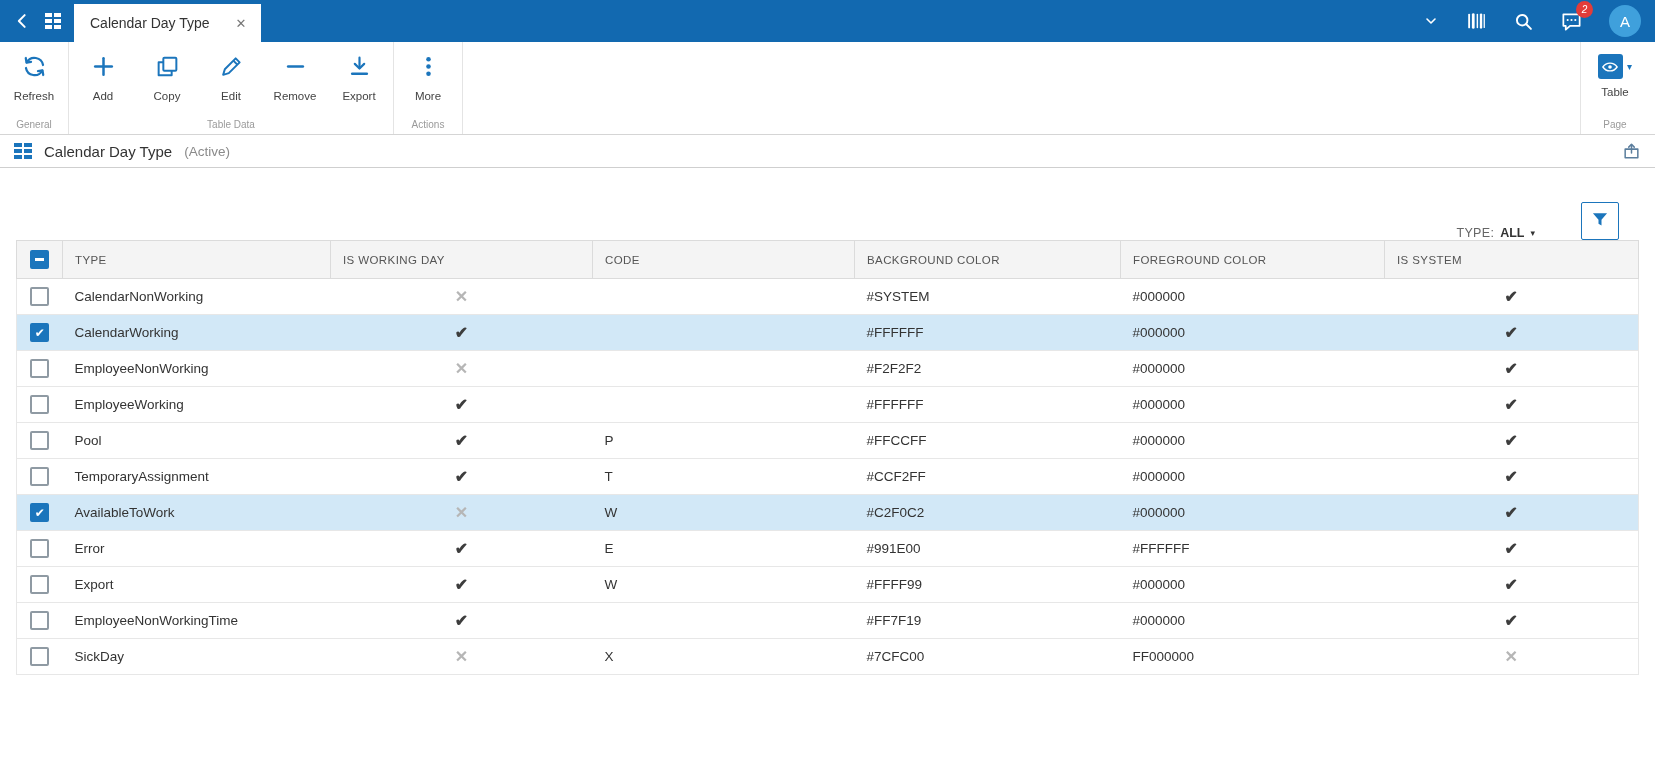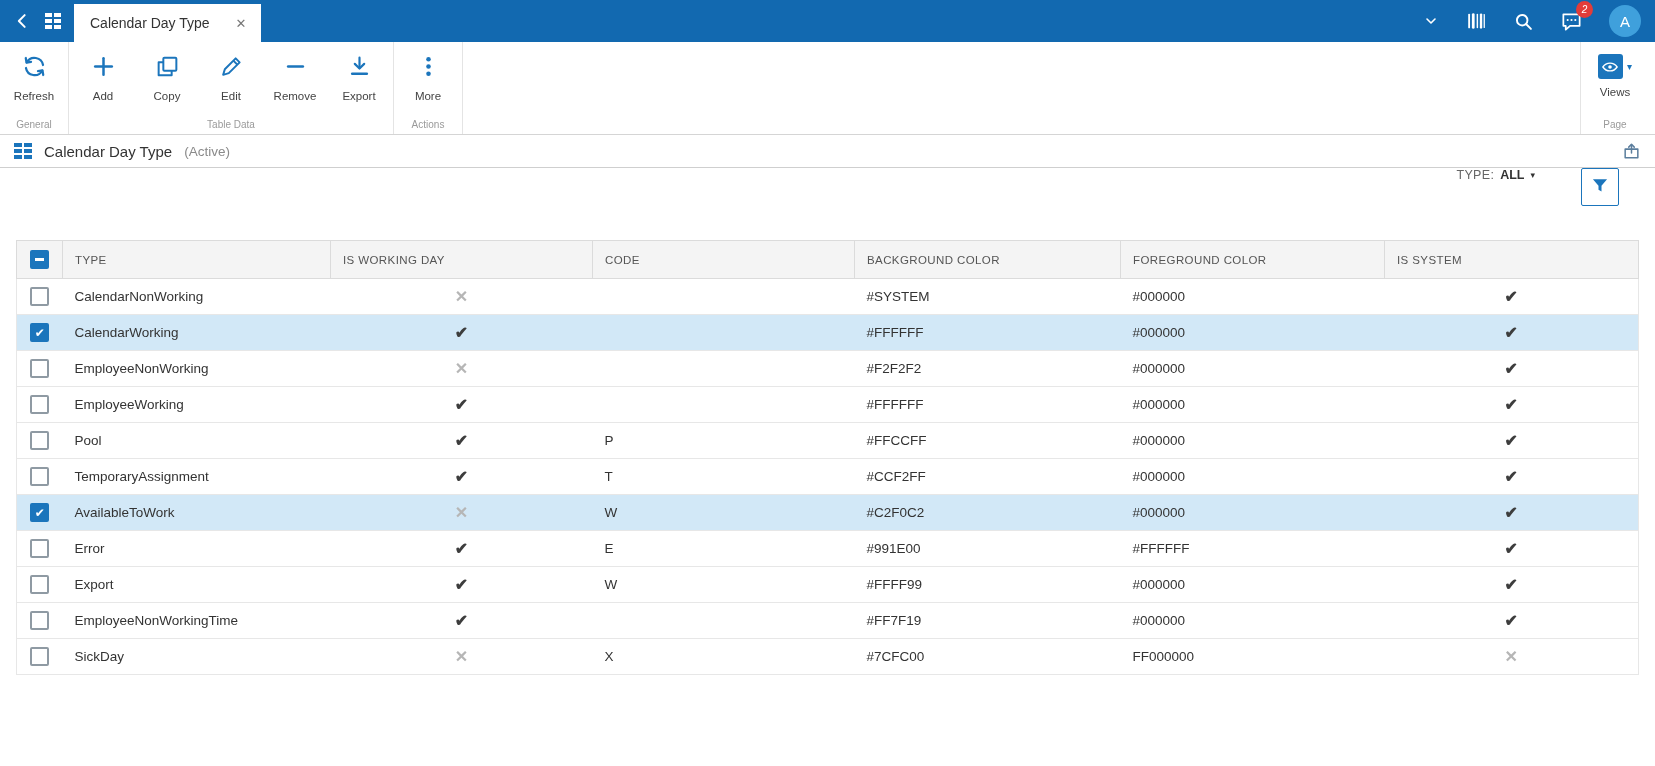--- a/index.html
+++ b/index.html
@@ -42,21 +42,21 @@
   .subheader { height:33px; border-bottom:1px solid #cfcfcf; display:flex; align-items:center;
                gap:12px; padding:0 14px; background:#fff; }
   .bgrid { display:grid; grid-template-columns:8px 8px; grid-auto-rows:4px; gap:2px; cursor:pointer; }
   .bgrid i { background:#1B75BC; }
   .sh-title { font-size:15px; color:#333; }
   .sh-status { font-size:13.5px; color:#8a8a8a; }
   .popout { margin-left:auto; cursor:pointer; display:flex; }
 
   
   .content { padding:0 16px; }
-  .filter-row { height:72px; display:flex; align-items:flex-start; justify-content:flex-end; gap:46px; }
+  .filter-row { height:72px; display:flex; align-items:flex-end; justify-content:flex-end; gap:46px; }
   .type-filter { font-size:12.5px; cursor:pointer; display:flex; gap:6px; align-items:center; }
   .type-label { color:#666; letter-spacing:.3px; }
   .type-value { color:#333; font-weight:bold; }
   .type-caret { color:#333; font-size:9px; }
   .filter-btn { width:38px; height:38px; background:#fff; border:1px solid #1B75BC; border-radius:2px;
                 display:flex; align-items:center; justify-content:center; cursor:pointer; margin-right:20px; }
 
   .grid-titlebar { height:30px; display:flex; align-items:center; margin-bottom:8px; }
   .gt-title { font-size:15px; font-weight:bold; color:#333; }
   .gt-sep { color:#999; margin:0 8px; font-size:14px; }
@@ -240,21 +240,21 @@
       <div class="rbtn">
         <span class="views-ic">
           <span class="views-sq">
             <svg viewBox="0 0 24 24" fill="none" stroke="#fff" stroke-width="1.8">
                 <path d="M2.5 12S6 6.8 12 6.8 21.5 12 21.5 12 18 17.2 12 17.2 2.5 12 2.5 12z"></path>
                 <circle cx="12" cy="12" r="2.4" fill="#fff" stroke="none"></circle>
               </svg>
           </span>
           <span class="caret">▾</span>
         </span>
-        <span class="lbl">Views</span>
+        <span class="lbl">Table</span>
       </div>
     </div>
     <div class="glabel">Page</div>
   </div>
 </div>
 
 <div class="subheader">
   <span class="bgrid">
       <i></i>
       <i></i>

